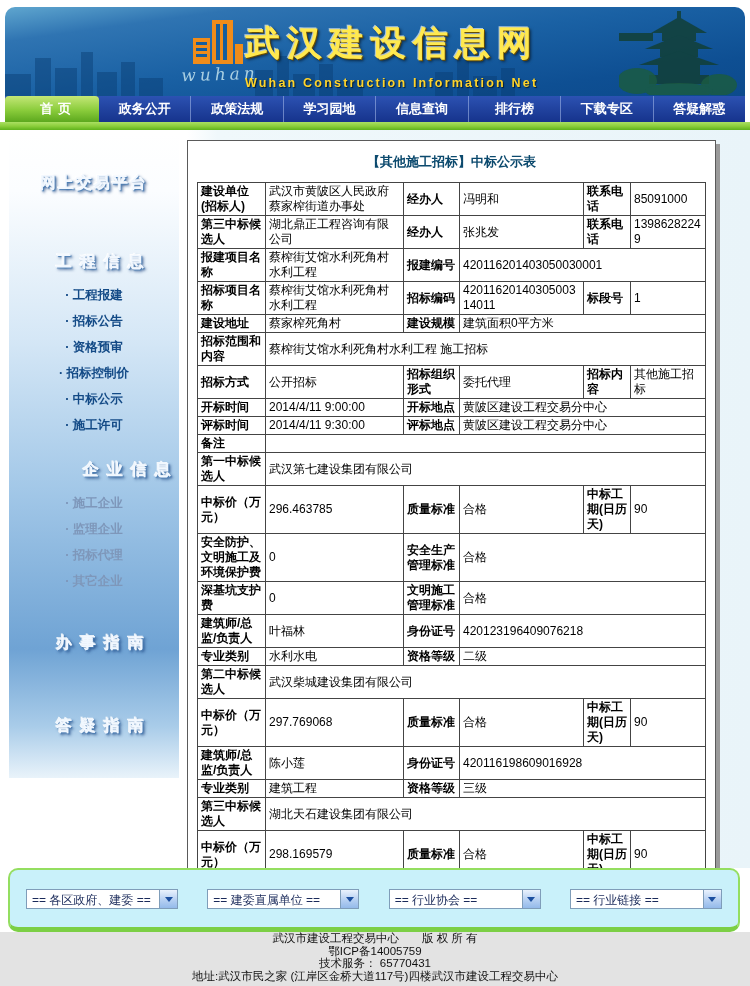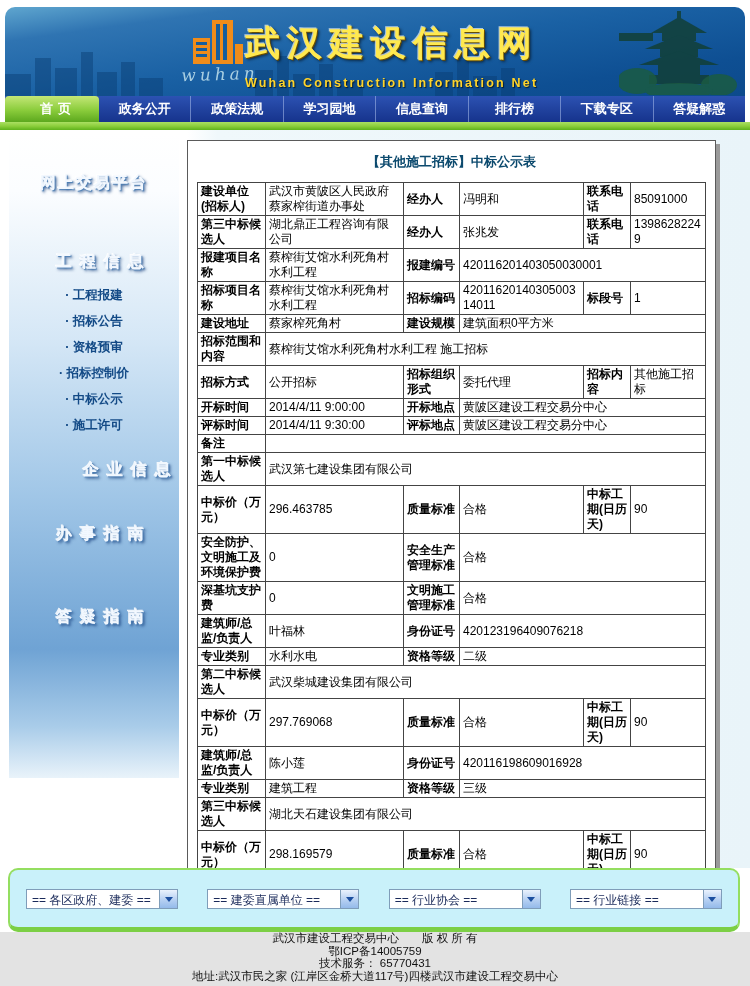--- a/index.html
+++ b/index.html
@@ -155,20 +155,26 @@
         <div class="sb-head wide mt-s0">工程信息</div>
         <div class="sec-0">
           <div class="sb-link first">工程报建</div>
           <div class="sb-link">招标公告</div>
           <div class="sb-link">资格预审</div>
           <div class="sb-link">招标控制价</div>
           <div class="sb-link">中标公示</div>
           <div class="sb-link">施工许可</div>
         </div>
         <div class="sb-head wide mt-s1">企业信息</div>
+        <div class="sec-1">
+          <div class="sb-link first">施工企业</div>
+          <div class="sb-link">监理企业</div>
+          <div class="sb-link">招标代理</div>
+          <div class="sb-link">其它企业</div>
+        </div>
         <div class="sb-head wide mt-s2">办事指南</div>
         <div class="sec-2"></div>
         <div class="sb-head wide mt-s3">答疑指南</div>
         <div class="sec-3"></div>
       </div>
     <div class="panel">
       <div class="doc-title">【其他施工招标】中标公示表</div>
       <table class="bid">
         <colgroup>
           <col style="width:68px">

